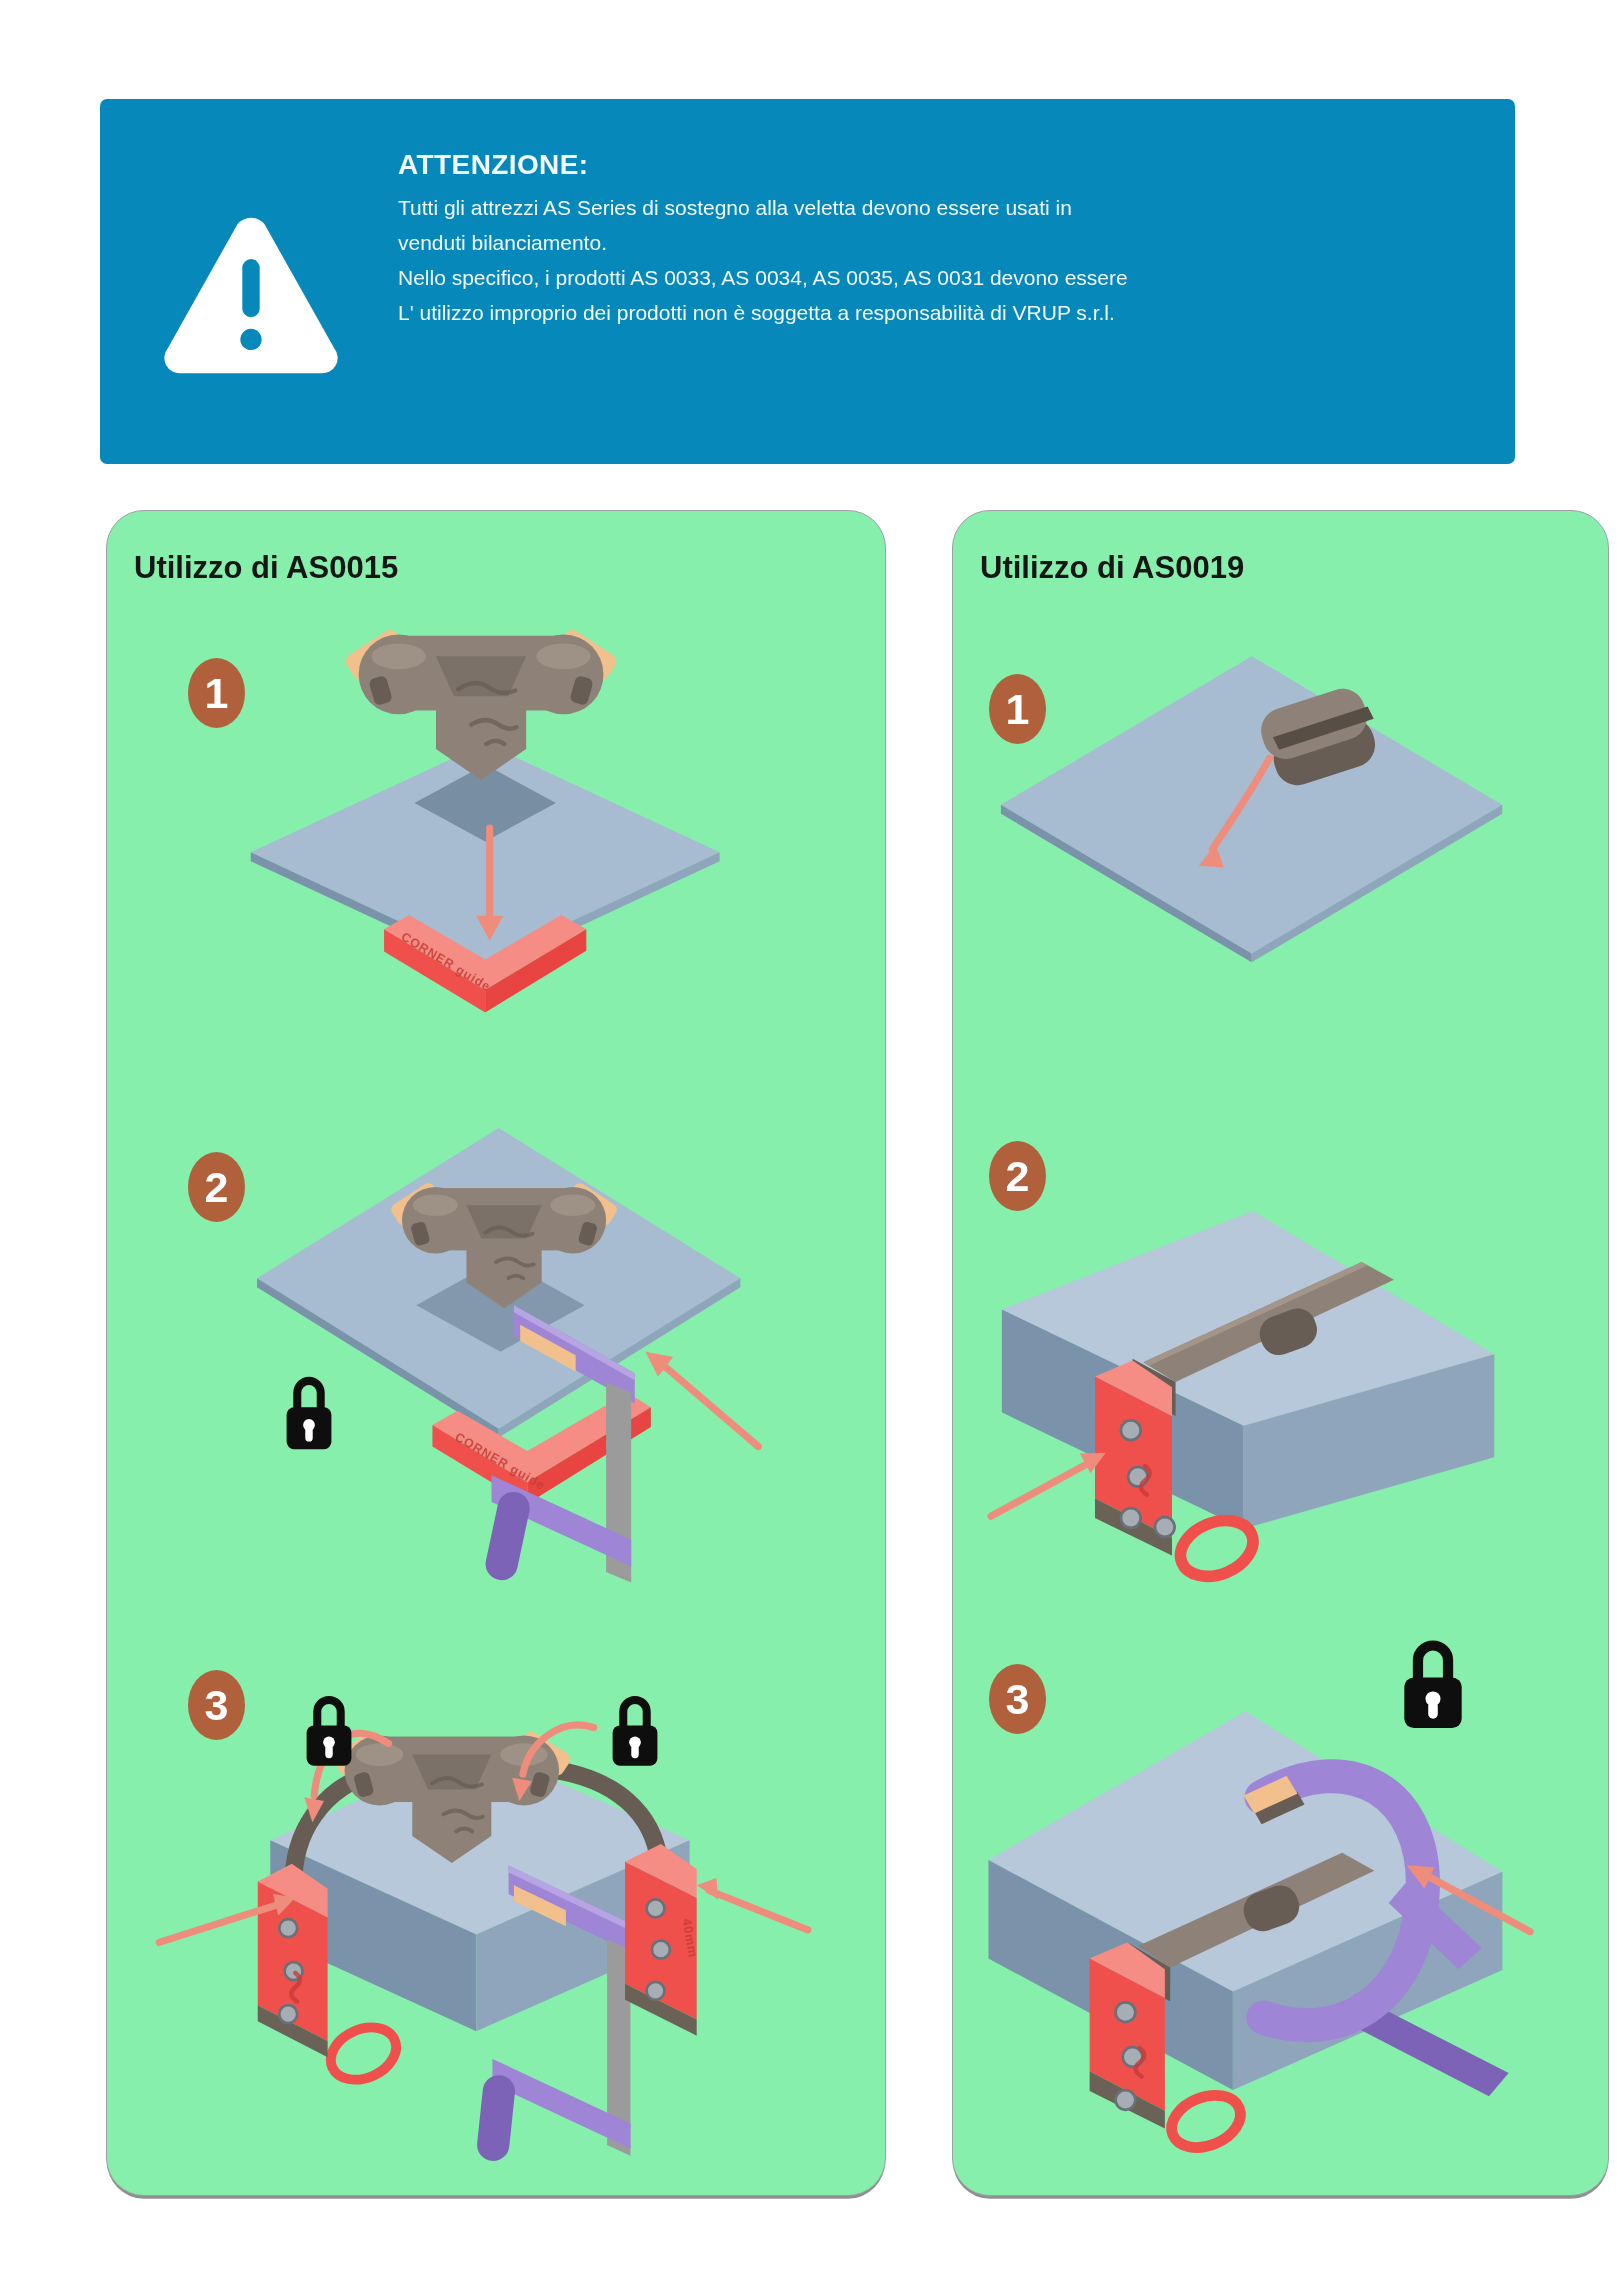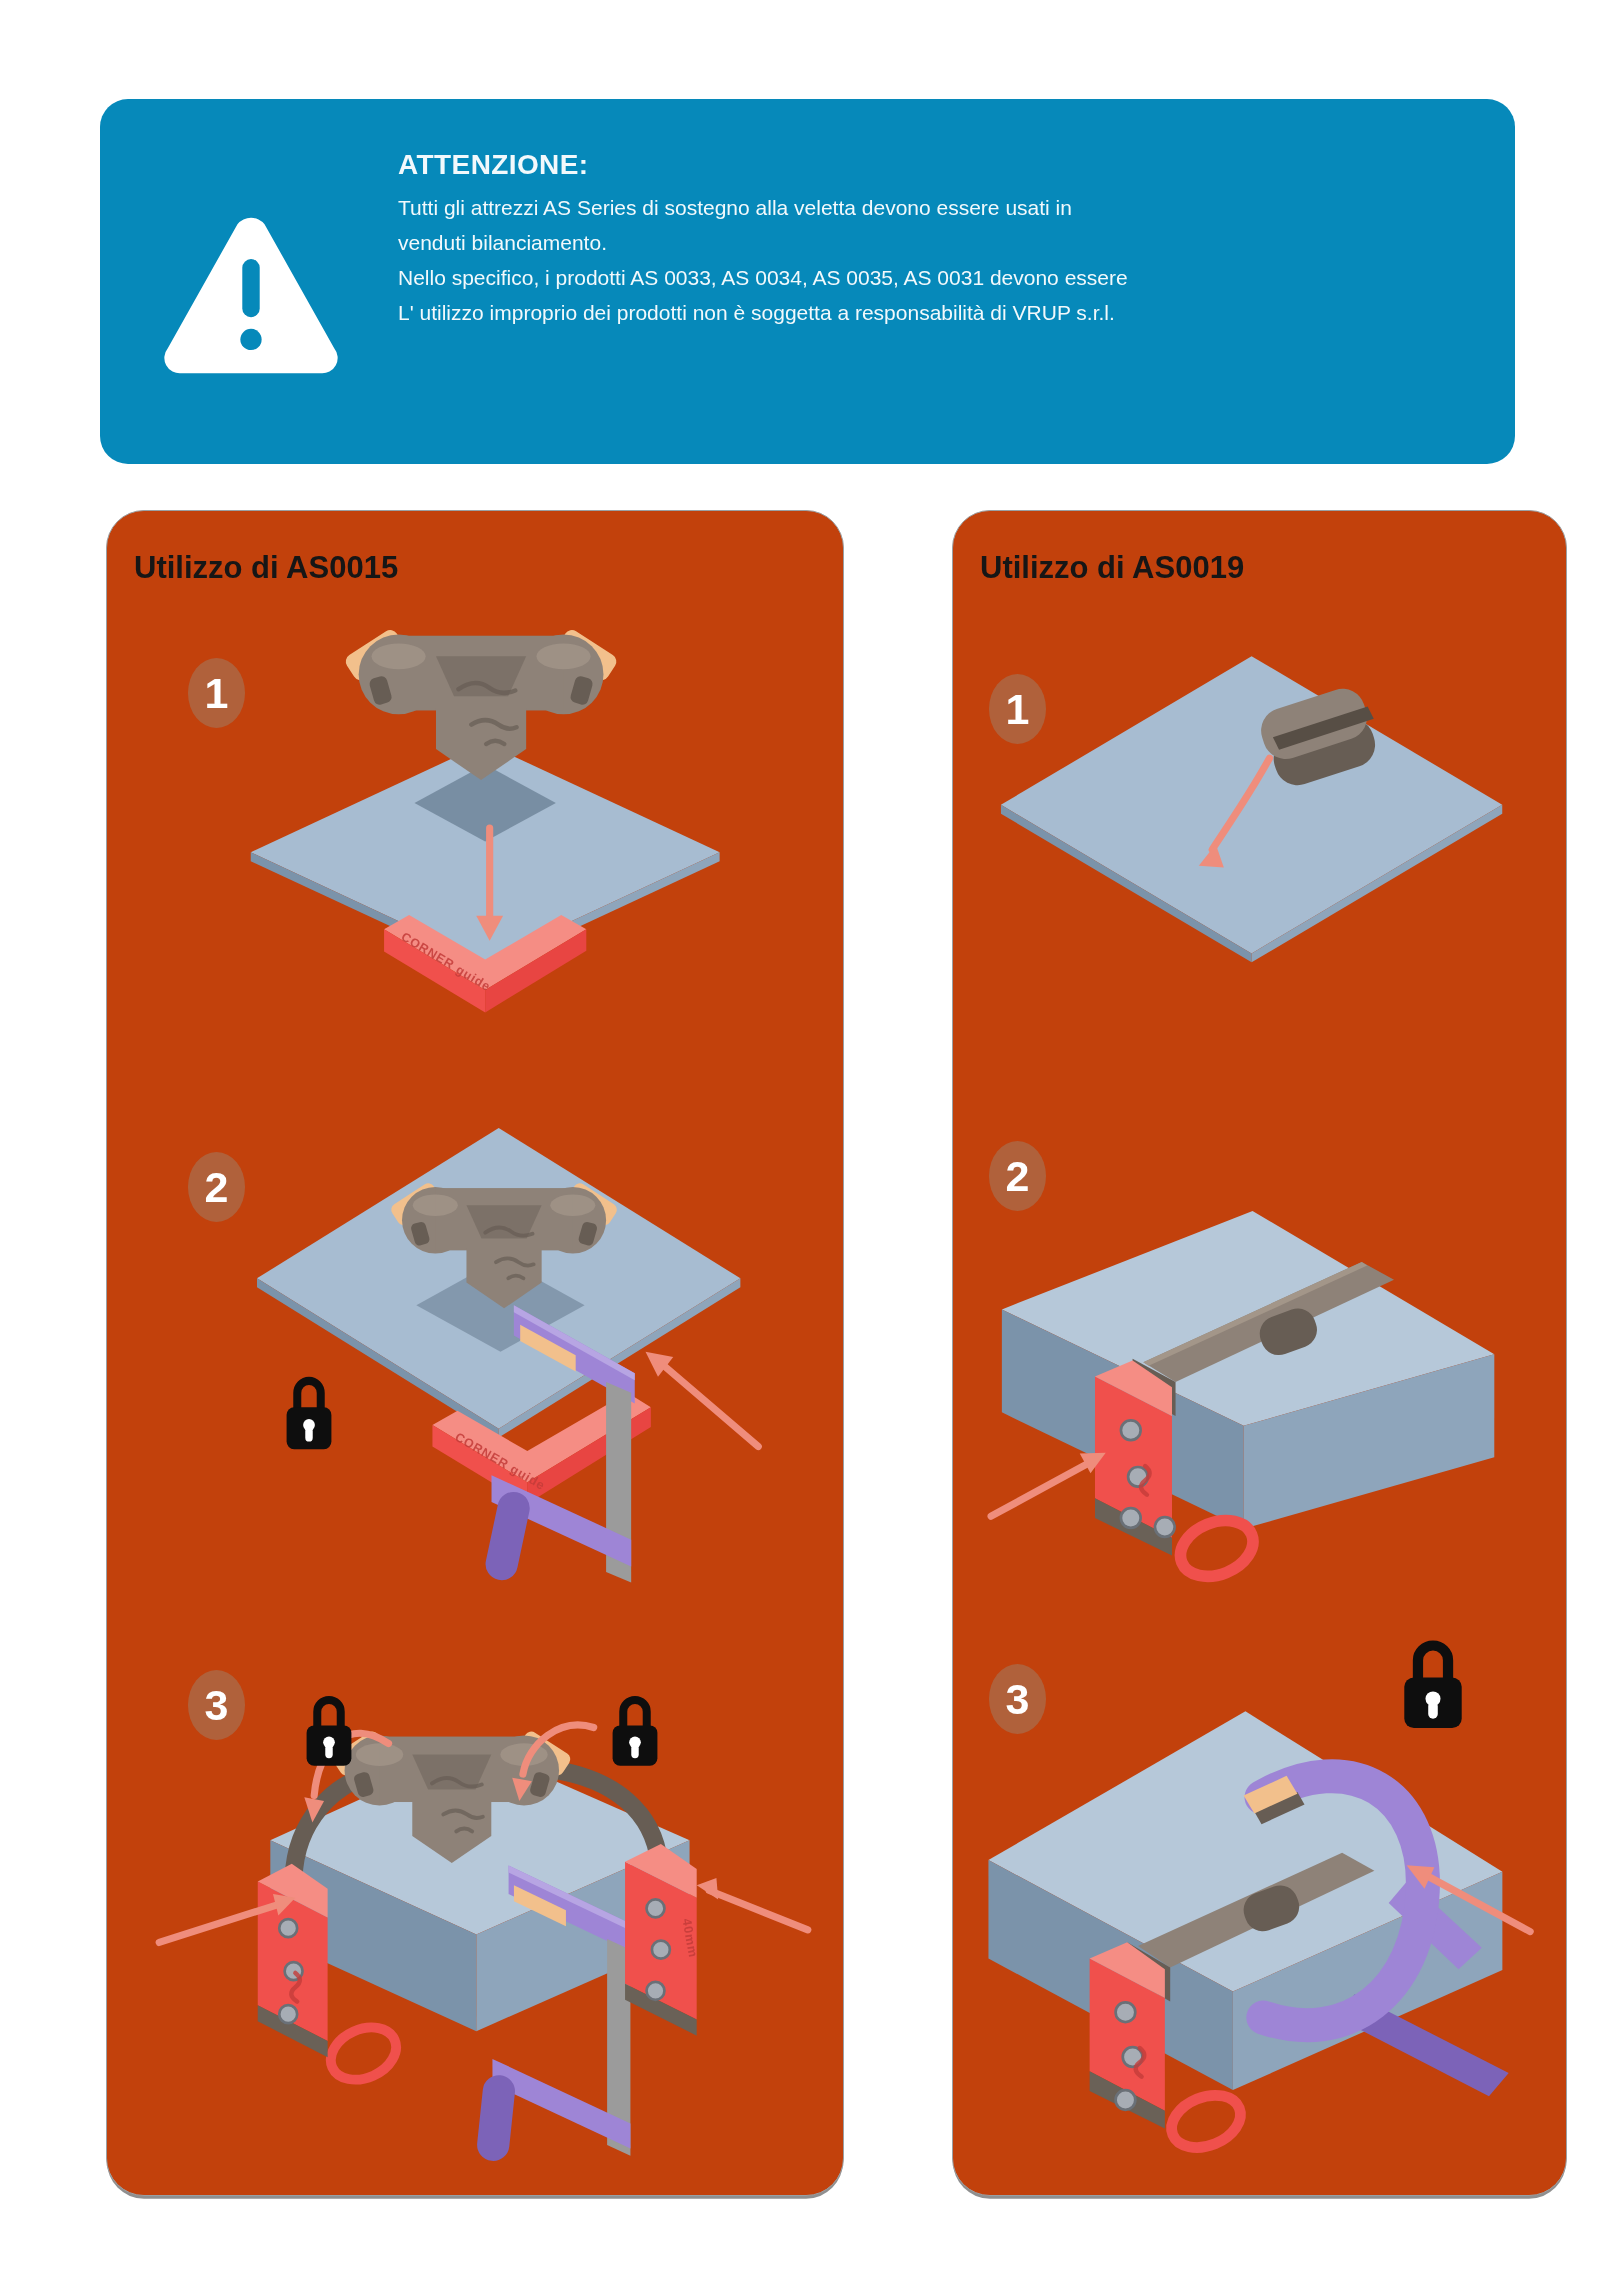--- a/index.html
+++ b/index.html
@@ -3,31 +3,32 @@
 <meta charset="utf-8">
 <style>
   html,body{margin:0;padding:0}
   body{
     width:1621px;height:2293px;position:relative;background:#ffffff;
     font-family:"Liberation Sans",sans-serif;overflow:hidden;
   }
   
   .banner{
     position:absolute;left:100px;top:99px;width:1415px;height:365px;
-    background:var(--banner-bg);border-radius:28px;
+    background:var(--banner-bg);border-radius:7px;
   }
   .warn-tri{position:absolute;left:47px;top:104px;width:208px;height:179px}
   .banner-text{position:absolute;left:298px;top:50px;right:36px;color:var(--banner-text)}
   .banner-title{margin:0 0 9px 0;font-size:28px;font-weight:800;letter-spacing:0.4px}
   .bline{margin:0;font-size:21px;line-height:35px;font-weight:400;white-space:pre-wrap}
   
   .panel{
-    position:absolute;top:510px;height:1684px;background:#c2410c;
+    position:absolute;top:510px;height:1684px;background:#86efac;
     border:1.8px solid var(--panel-border);border-radius:38px;
     box-shadow:0 3.6px 0 -0.9px #8f8f8f;
+    padding-left:42px;
   }
   .panel-left{left:106px;width:736px}
   .panel-right{left:952px;width:613px}
   .panel-title{position:absolute;left:27px;top:39px;margin:0;font-size:31px;font-weight:600;color:var(--title-text)}
   .badge{
     position:absolute;width:57px;height:70px;border-radius:50%;
     background:var(--badge-bg);color:var(--badge-text);
     display:flex;align-items:center;justify-content:center;
     font-size:43px;font-weight:800;
   }

